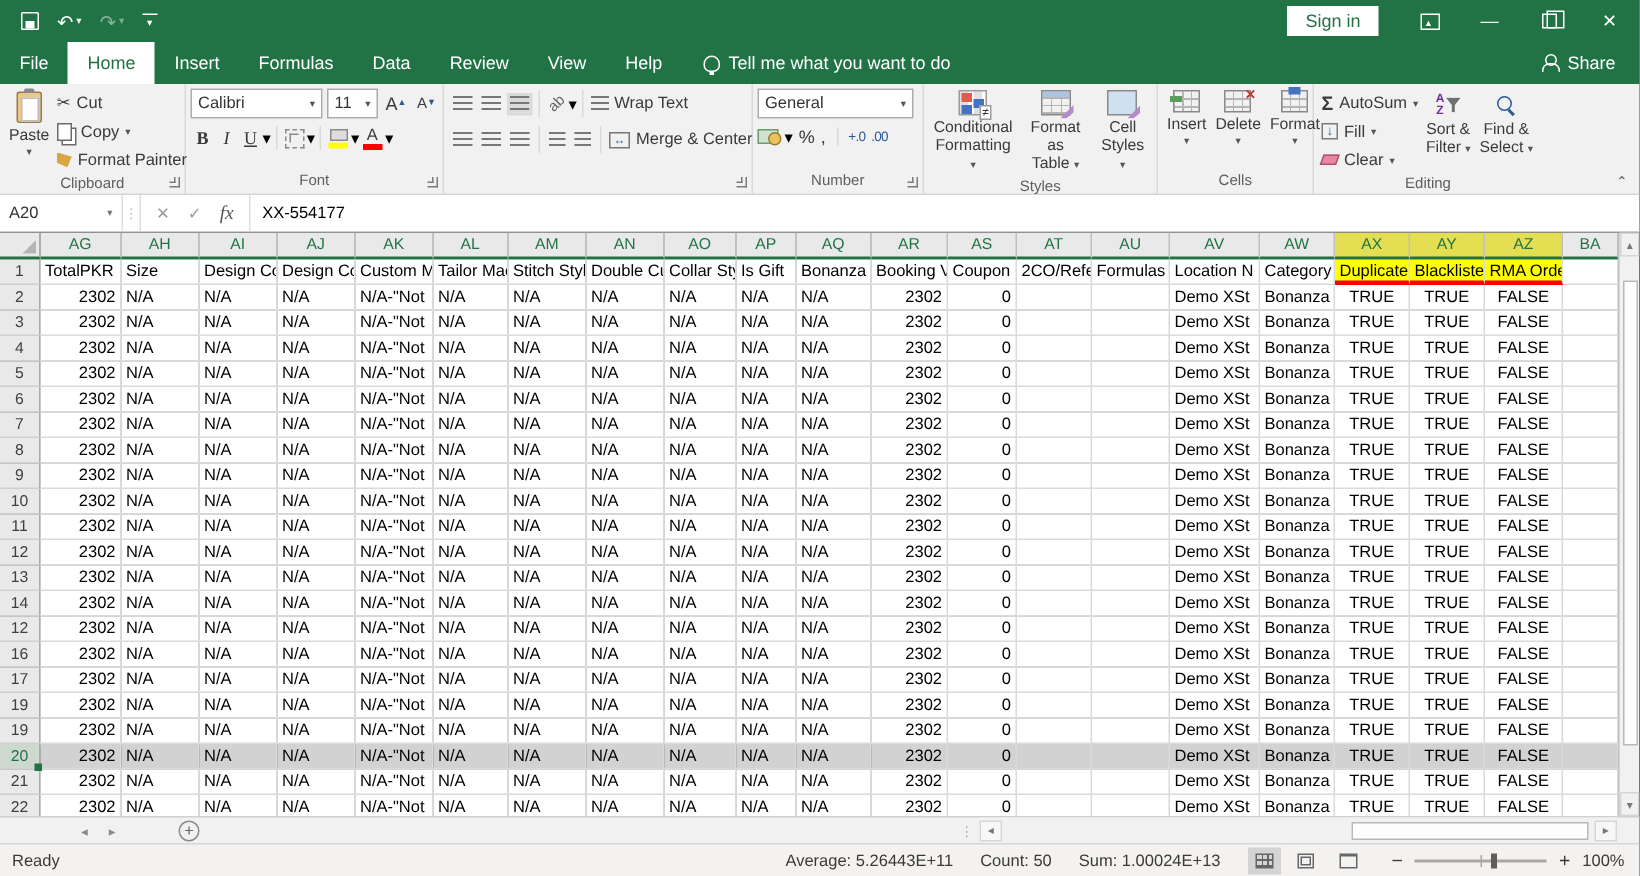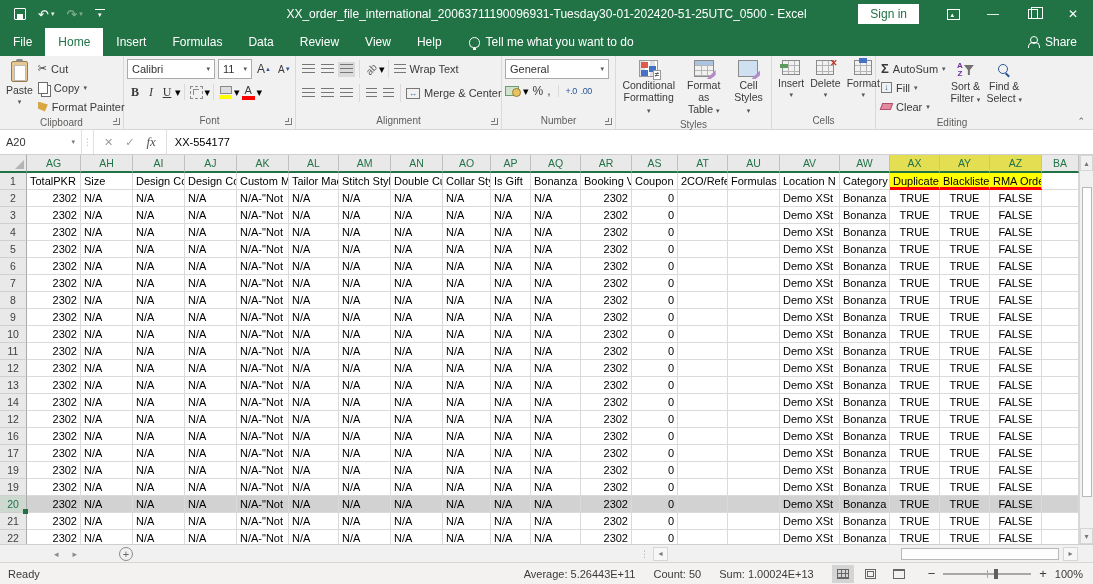--- a/index.html
+++ b/index.html
@@ -185,21 +185,20 @@
           <span class="dd">▾</span>
         </span>
       <span class="qbtn dim">
           <span>↷</span>
           <span class="dd">▾</span>
         </span>
       <span class="qbtn">
           <span class="qat-more">▾</span>
         </span>
     </div>
-    <div class="wtitle">XX_order_file_international_20063711190096931-Tuesday30-01-202420-51-25UTC_0500  -  Excel</div>
     <div class="tb-right">
       <span class="signin">Sign in</span>
       <span class="winbtn">
           <span class="ribopt"></span>
         </span>
       <span class="winbtn">—</span>
       <span class="winbtn">
           <span class="restore"></span>
         </span>
       <span class="winbtn">✕</span>
@@ -330,21 +329,20 @@
           <span class="alico short"></span>
           <span class="alico short"></span>
           <span class="vsep"></span>
           <span class="sb">
               <span class="mergeico">↔</span>
               <span>Merge &amp; Center</span>
               <span class="dd">▾</span>
             </span>
         </div>
       </div>
-      <div class="glabel">Alignment</div>
       <span class="launcher"></span>
     </div>
 
     <div class="rgroup" style="width:114px;">
       <div class="rbody col" style="width:100%;">
         <div class="combo" style="width:104px;">
             <span>General</span>
             <span class="dd">▾</span>
           </div>
         <div class="row" style="margin-top:5px;gap:4px;">

